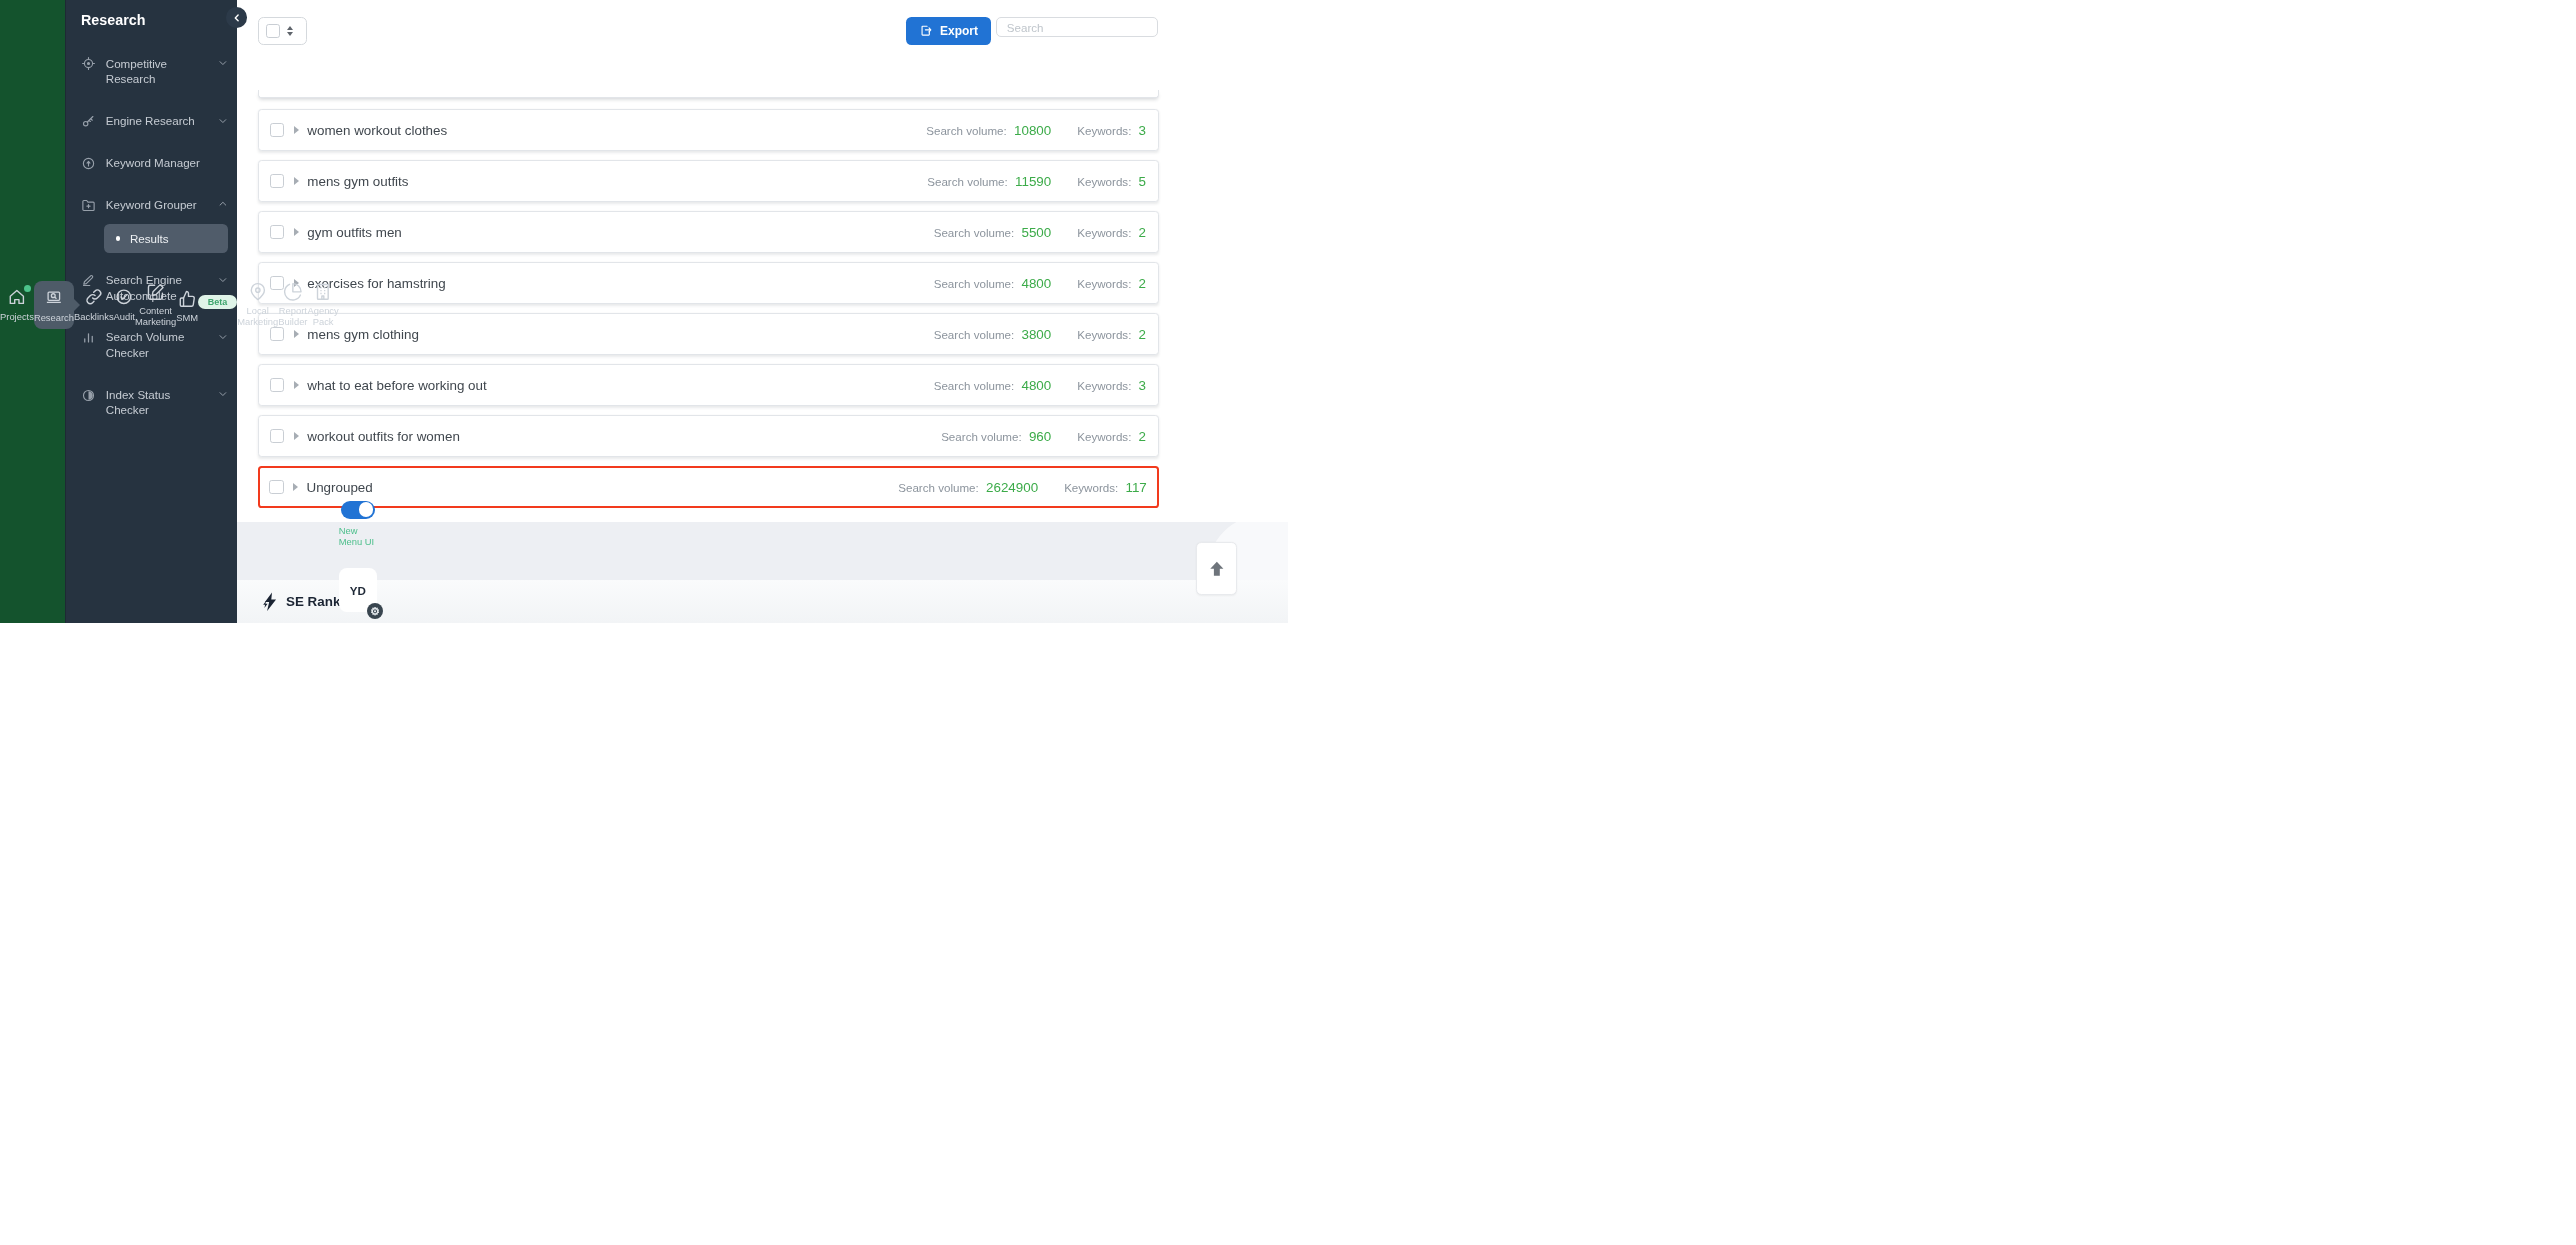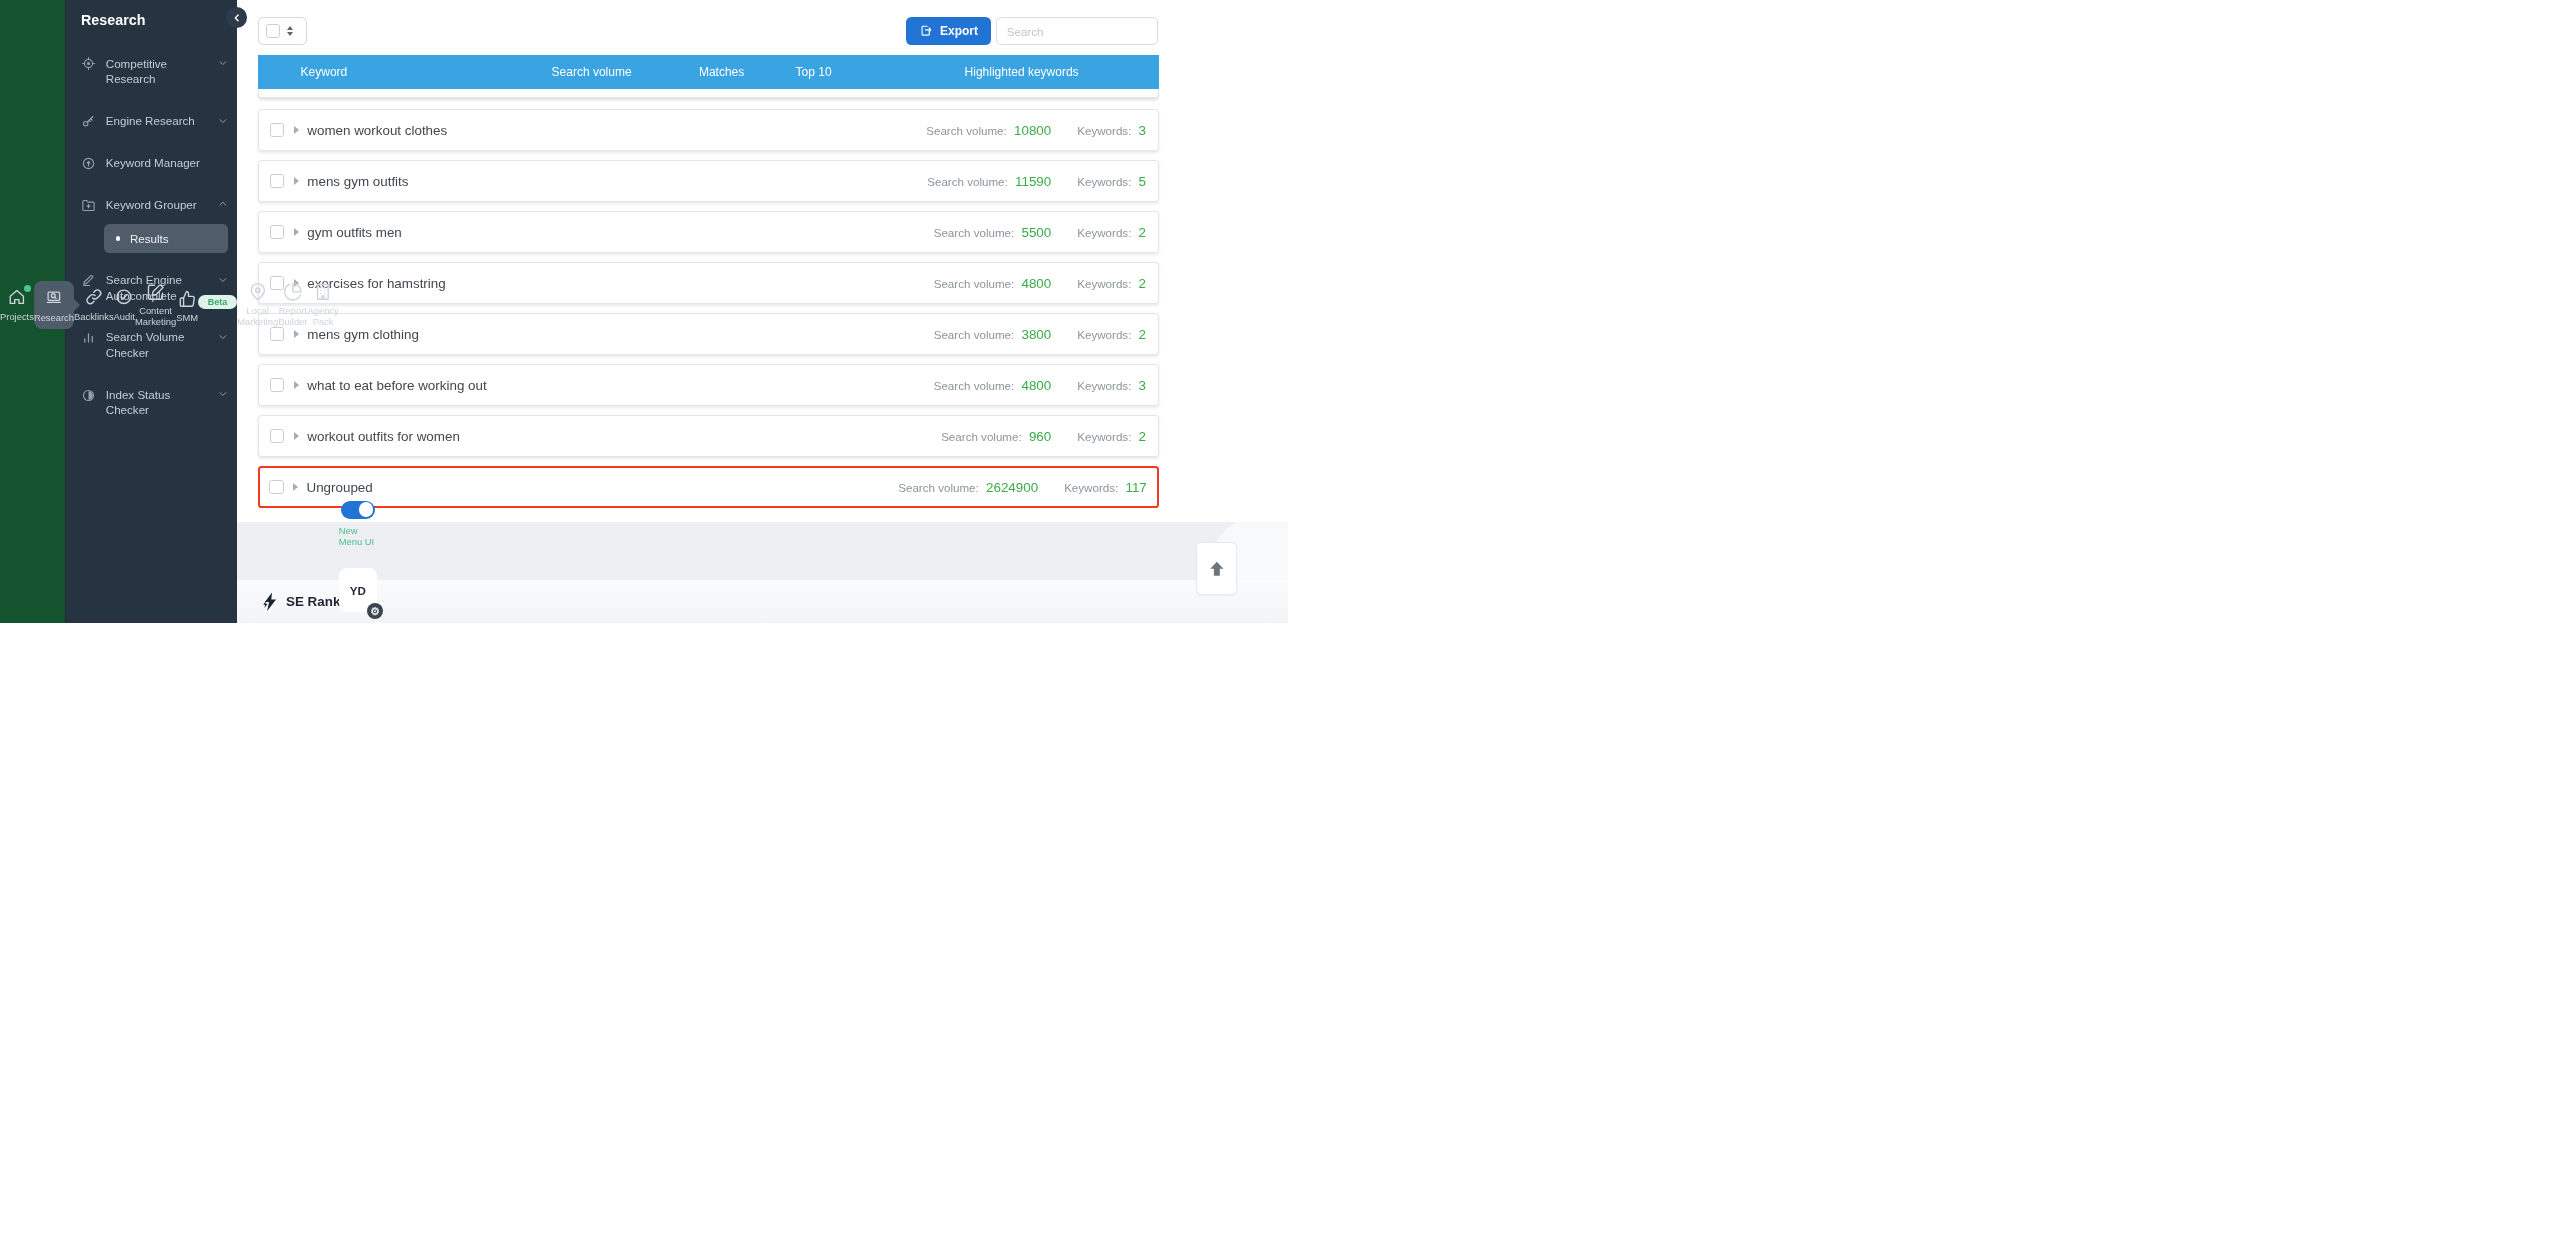--- a/index.html
+++ b/index.html
@@ -136,21 +136,21 @@
   .export-btn {
     position:absolute; left:669px; top:17px; height:28px;
     background:#2173D4; color:#fff; border:none; border-radius:5.4px;
     font-family:inherit; font-size:12px; font-weight:bold;
     display:flex; align-items:center; gap:7.2px; padding:0 13.4px;
     cursor:pointer;
   }
   .export-btn svg { width:13.4px; height:13.4px; }
   .search-input {
     position:absolute; left:759px; top:17px;
-    width:162px; height:28px;
+    width:162px; height:20px;
     border:0.9px solid #D9DCE0; border-radius:5px;
     padding:0 9.8px; font-family:inherit; font-size:11.6px; color:#3E454C;
     outline:none;
   }
   .search-input::placeholder { color:#BFC5CB; }
 
   .thead {
     position:absolute; left:20.6px; top:55px;
     width:901px; height:34px;
     background:#3AA3E2; color:#fff; font-size:12px;
@@ -441,27 +441,20 @@
   <button class="export-btn">
     <svg viewBox="0 0 24 24" fill="none" stroke="currentColor" stroke-width="2" stroke-linecap="round" stroke-linejoin="round">
         <path d="M14.5 4H6.5a1 1 0 0 0-1 1v14a1 1 0 0 0 1 1h11a1 1 0 0 0 1-1v-5.5"></path>
         <path d="M11.5 10.5H21M18 7l3.2 3.5L18 14"></path>
       </svg>
     <span>Export</span>
   </button>
 
   <input class="search-input" type="text" placeholder="Search" style="">
 
-  <div class="thead">
-    <span class="c0">Keyword</span>
-    <span class="c1">Search volume</span>
-    <span class="c2">Matches</span>
-    <span class="c3">Top 10</span>
-    <span class="c4">Highlighted keywords</span>
-  </div>
 
   <div class="partial-row"></div>
 
   <div class="rows">
     <div class="row">
         <span class="cb"></span>
         <span class="caret"></span>
         <span class="name">women workout clothes</span>
         <span class="metrics">
           <span class="lbl-gray">Search volume:</span>

